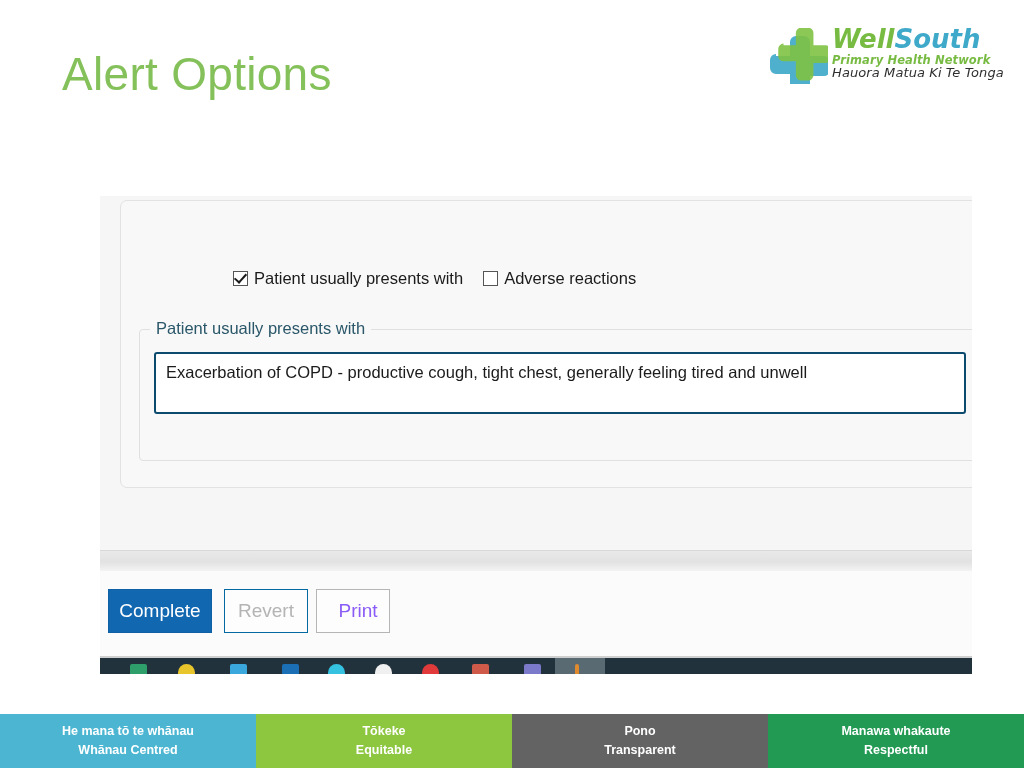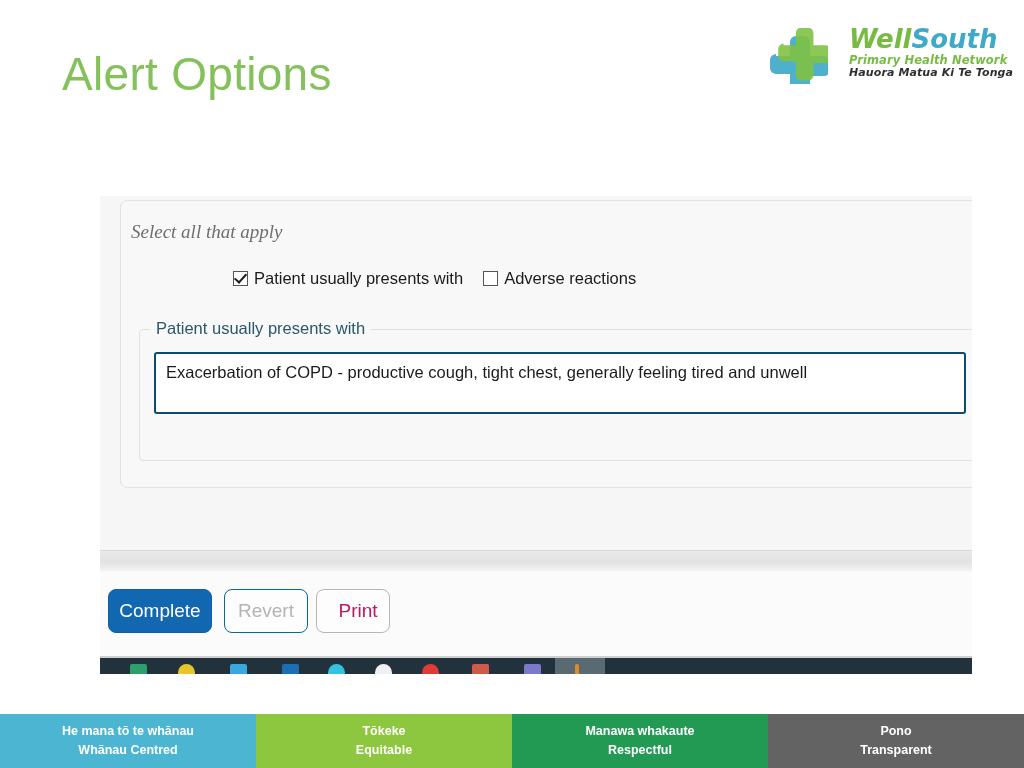--- a/index.html
+++ b/index.html
@@ -38,21 +38,21 @@
   }
   .logo-cross {
     position: absolute;
     left: 0;
     top: 4px;
     width: 58px;
     height: 56px;
   }
   .logo-text {
     position: absolute;
-    left: 79px;
+    left: 62px;
     top: 0px;
     width: 142px;
   }
   .logo-word {
     font-family: "DejaVu Sans", sans-serif;
     font-size: 26px;
     font-weight: bold;
     font-style: italic;
     line-height: 30px;
     white-space: nowrap;
@@ -64,22 +64,22 @@
     font-size: 11.5px;
     font-weight: bold;
     font-style: italic;
     color: #78bb43;
     line-height: 13px;
     letter-spacing: 0.1px;
     white-space: nowrap;
   }
   .logo-sub2 {
     font-family: "DejaVu Sans", sans-serif;
-    font-size: 11px;
-    font-weight: bold;
+    font-size: 13px;
+    font-weight: normal;
     font-style: italic;
     color: #2f2f2f;
     line-height: 11px;
     letter-spacing: 0.1px;
     white-space: nowrap;
     text-align: right;
   }
 
   
   .shot {
@@ -213,21 +213,21 @@
     left: 0;
     right: 0;
     top: 375px;
     height: 93px;
     background: #fbfbfb;
   }
   .btn {
     position: absolute;
     top: 18px;
     height: 44px;
-    border-radius: 8px;
+    border-radius: 0;
     box-sizing: border-box;
     display: flex;
     align-items: center;
     justify-content: center;
     font-size: 19px;
   }
   .btn-complete {
     left: 8px;
     width: 104px;
     background: #1267b1;
@@ -238,21 +238,21 @@
     left: 124px;
     width: 84px;
     background: #fdfdfd;
     color: #b4b4b4;
     border: 1px solid #0369a1;
   }
   .btn-print {
     left: 216px;
     width: 74px;
     background: #fdfdfd;
-    color: #be185d;
+    color: #8b5cf6;
     border: 1px solid #b5b5b5;
     padding-left: 10px;
   }
 
   .taskbar {
     position: absolute;
     left: 0;
     right: 0;
     bottom: 0;
     height: 18px;
@@ -320,21 +320,20 @@
     <div class="logo-sub2">Hauora Matua Ki Te Tonga</div>
   </div>
 </div>
 
 <div class="shot">
 
   <div class="shot-body">
 
     <div class="panel">
 
-      <div class="panel-hint">Select all that apply</div>
 
       <div class="check-row">
 
         <label class="cbx-item">
           <span class="cbx checked"></span>
           <span>Patient usually presents with</span>
         </label>
 
 
         <label class="cbx-item">
@@ -383,23 +382,23 @@
   <div class="footer-cell" style="background:#4cb6d2;">
     <span>He mana tō te whānau</span>
     <span>Whānau Centred</span>
   </div>
 
   <div class="footer-cell" style="background:#8dc63f;">
     <span>Tōkeke</span>
     <span>Equitable</span>
   </div>
 
+  <div class="footer-cell" style="background:#636363;">
+    <span>Pono</span>
+    <span>Transparent</span>
+  </div>
+
   <div class="footer-cell" style="background:#229a54;">
     <span>Manawa whakaute</span>
     <span>Respectful</span>
   </div>
 
-  <div class="footer-cell" style="background:#636363;">
-    <span>Pono</span>
-    <span>Transparent</span>
-  </div>
-
 </div>
 
 </body></html>

